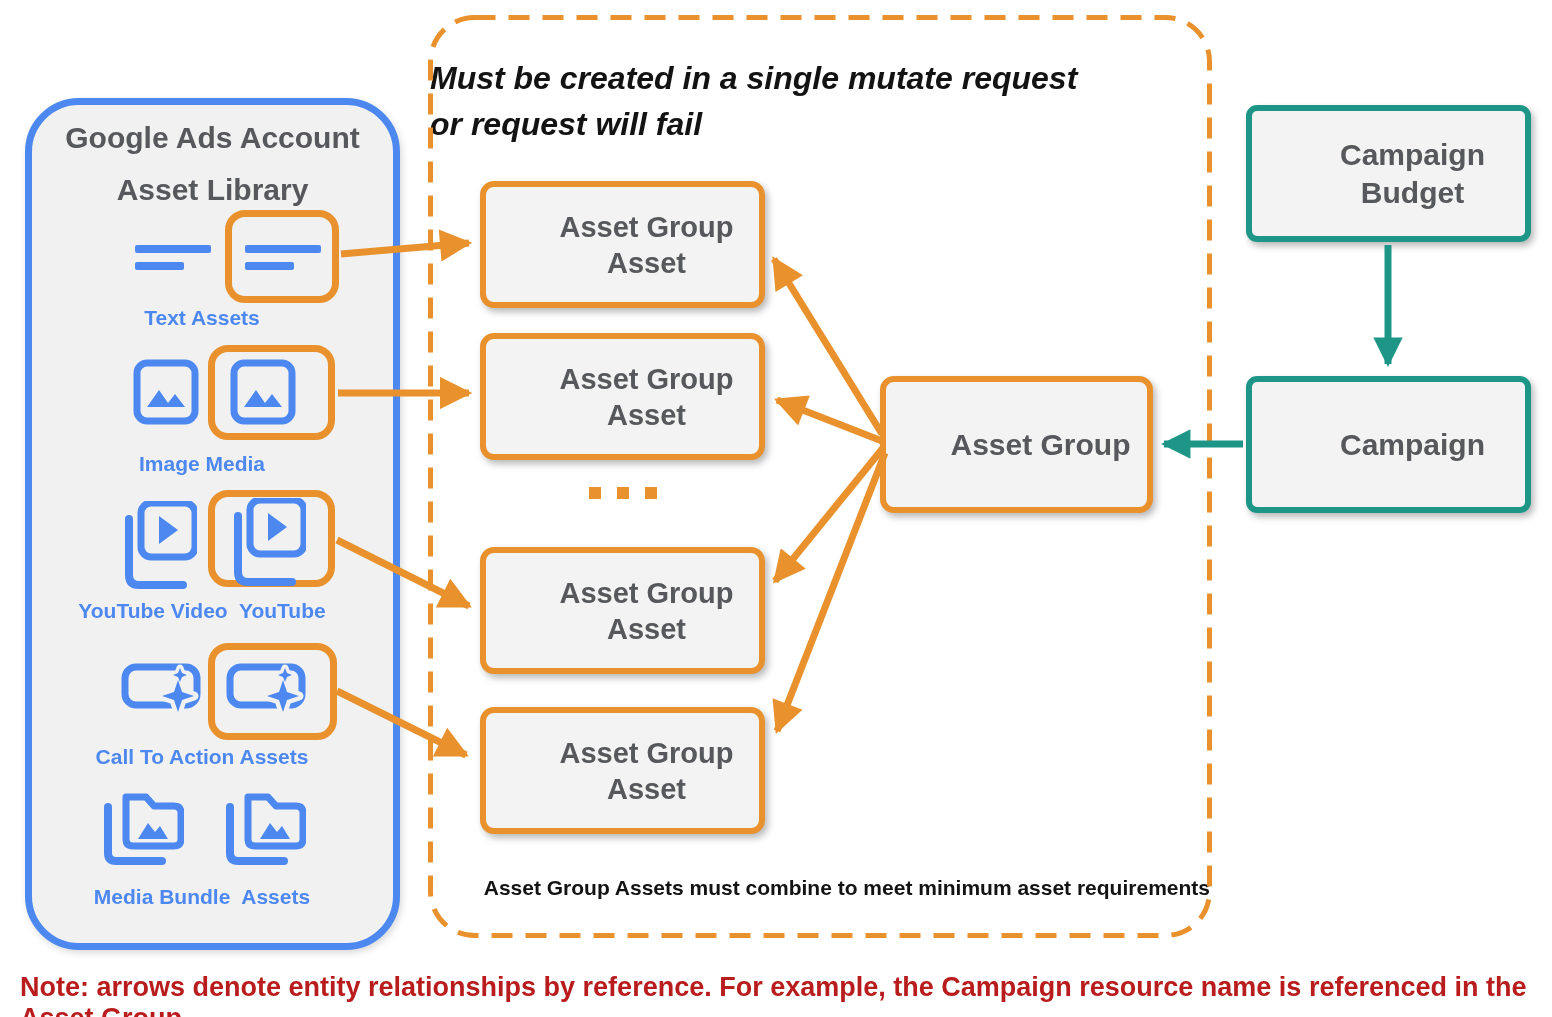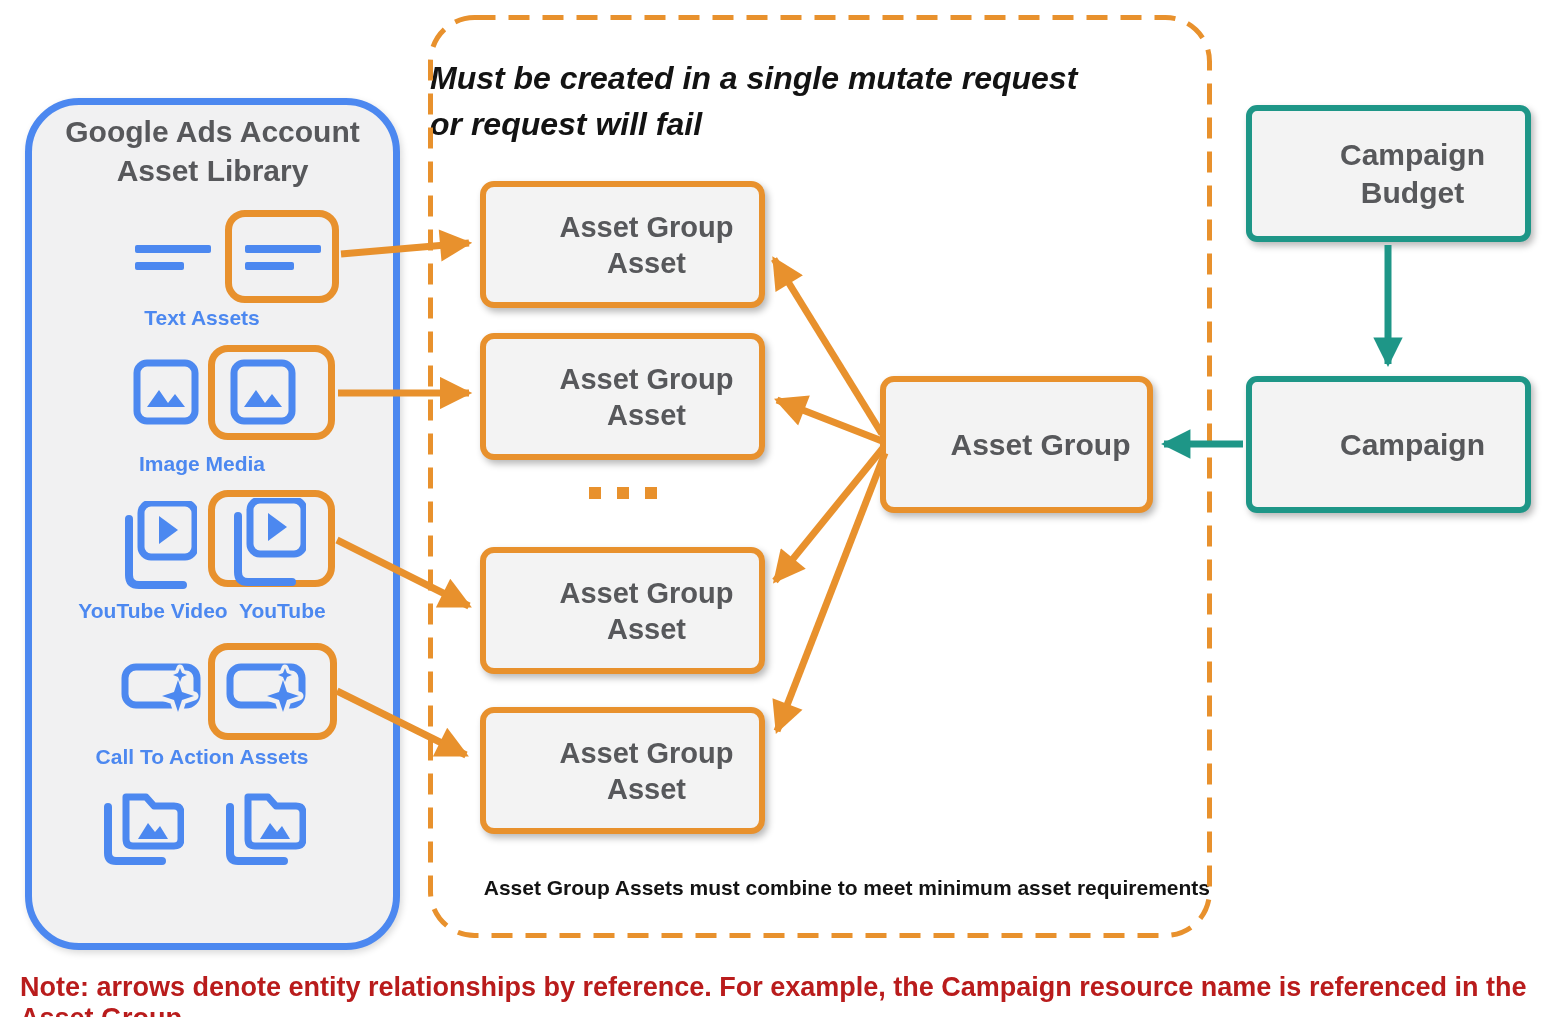--- a/index.html
+++ b/index.html
@@ -9,21 +9,21 @@
   
   .abs{position:absolute;}
   .prelines{white-space:pre-line;}
   .prewrap{white-space:pre-wrap;}
 
   
   .library{left:25px;top:98px;width:375px;height:852px;box-sizing:border-box;
     background:var(--panel-fill);border:7px solid var(--blue);border-radius:54px;
     box-shadow:2px 3px 7px rgba(0,0,0,.15);}
   .lib-title{left:25px;top:112px;width:375px;text-align:center;
-    font-size:30px;font-weight:bold;line-height:39px;color:var(--ink);}
+    font-size:30px;font-weight:bold;line-height:52px;color:var(--ink);}
   .lib-label{left:25px;width:354px;text-align:center;font-size:21px;font-weight:bold;
     color:var(--blue);}
   .hl-frame{box-sizing:border-box;border:7px solid var(--orange);border-radius:20px;background:transparent;}
 
   
   .box{box-sizing:border-box;background:var(--box-fill);border-radius:14px;
     display:flex;align-items:center;justify-content:center;text-align:center;
     font-weight:bold;color:var(--ink);box-shadow:3px 4px 7px rgba(0,0,0,.28);padding-left:48px;}
   .box.orange{border:6px solid var(--orange);}
   .box.teal{border:6px solid var(--teal);border-radius:11px;}
@@ -114,20 +114,21 @@
   <svg class="abs" style="left:102px;top:787px" width="82" height="80" viewBox="0 0 82 80">
     <path d="M6 20 L6 66 Q6 74 14 74 L60 74" class="sb" stroke-width="8" stroke-linecap="round"></path>
     <path d="M24 10 L44 10 L52 19 L72 19 Q79 19 79 26 L79 52 Q79 59 72 59 L31 59 Q24 59 24 52 Z" class="sb" stroke-width="7" stroke-linejoin="round"></path>
     <path d="M36 52 L46 36 L53 45 L58 39 L66 52 Z" class="fb"></path>
   </svg>
   <svg class="abs" style="left:224px;top:787px" width="82" height="80" viewBox="0 0 82 80">
     <path d="M6 20 L6 66 Q6 74 14 74 L60 74" class="sb" stroke-width="8" stroke-linecap="round"></path>
     <path d="M24 10 L44 10 L52 19 L72 19 Q79 19 79 26 L79 52 Q79 59 72 59 L31 59 Q24 59 24 52 Z" class="sb" stroke-width="7" stroke-linejoin="round"></path>
     <path d="M36 52 L46 36 L53 45 L58 39 L66 52 Z" class="fb"></path>
   </svg>
+  <div class="abs lib-label prewrap" style="top:885px">Media Bundle  Assets</div>
 
   <div class="abs mutate-title prelines">Must be created in a single mutate request
 or request will fail</div>
 
   <div class="abs box orange agasset prelines" style="top:181px">Asset Group
 Asset</div>
   <div class="abs box orange agasset prelines" style="top:333px">Asset Group
 Asset</div>
 
   <div class="abs dots">

